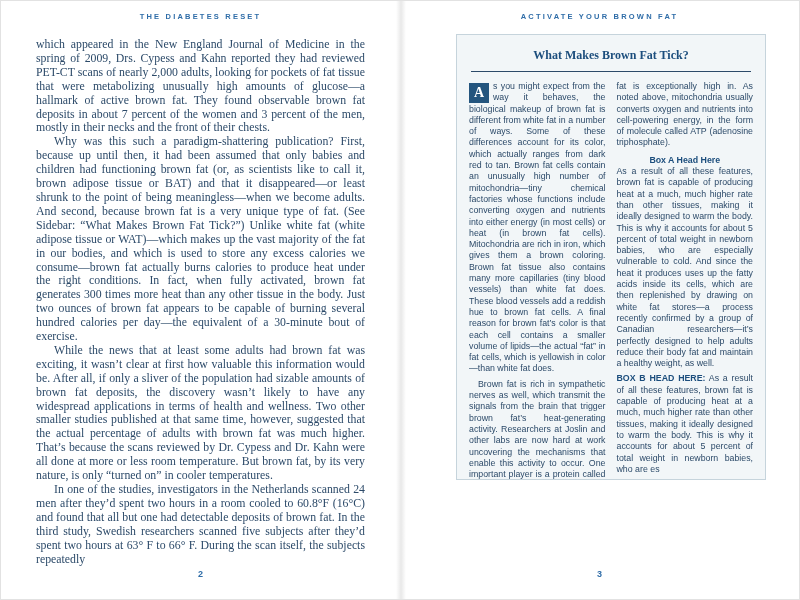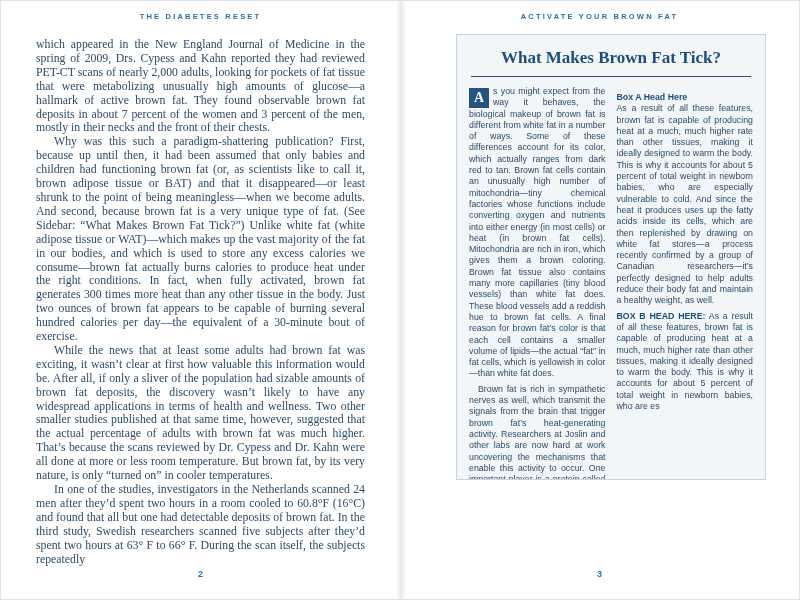--- a/index.html
+++ b/index.html
@@ -26,36 +26,36 @@
   .page.left .body-text { margin-top:37px; }
 
   .page-number { position:absolute; bottom:22px; left:0; right:0; text-align:center;
                  font-family:"Liberation Sans", sans-serif; font-size:9px; font-weight:bold;
                  color:#2f6da8; }
 
   
   .sidebar { margin-top:33px; margin-left:19px; width:310px; height:446px;
              background:#f2f6f8; border:1px solid #c6d4dc; padding:13px 12px 10px;
              overflow:hidden; }
-  .sidebar-title { text-align:center; font-size:17px; font-weight:bold; color:#1c4e7d;
+  .sidebar-title { text-align:center; font-size:12px; font-weight:bold; color:#1c4e7d;
                    margin-bottom:8px; }
   .sidebar-rule { border:none; border-top:1px solid #2c4a69; margin:0 2px 9px; }
 
   .sidebar-cols { display:flex; gap:11px; }
   .sidebar-col { flex:1; font-family:"Liberation Sans", sans-serif; font-size:8.8px;
                  line-height:11.3px; color:#2c4a69; text-align:justify; }
   .sidebar-col p { margin-bottom:0; }
   .sidebar-col p.sp { margin-top:4px; }
   .sidebar-col p.sindent { text-indent:9px; }
 
   .dropcap { float:left; width:20px; height:20px; margin:2px 4px 0 0;
              background:#24557e; color:#ffffff; font-family:"Liberation Serif", serif;
              font-weight:bold; font-size:14px; line-height:20px; text-align:center; }
 
-  .boxhead { font-weight:bold; color:#1c4e7d; margin:6px 0 2px; text-align:left; }
+  .boxhead { font-weight:bold; color:#1c4e7d; margin:6px 0 2px; text-align:center; }
   .boxhead-run { font-weight:bold; color:#1c4e7d;margin-top:40px; }
 
   .page.right .body-text { margin-top:9px; }
 </style>
 </head>
 <body>
 
 <div class="spread">
 
   <div class="page left">
@@ -80,20 +80,21 @@
 
       <div class="sidebar-cols">
         <div class="sidebar-col">
           <p>
             <span class="dropcap">A</span><span>s you might expect from the way it behaves, the biological makeup of brown fat is different from white fat in a number of ways. Some of these differences account for its color, which actually ranges from dark red to tan. Brown fat cells contain an unusually high number of mitochondria—tiny chemical factories whose functions include converting oxygen and nutrients into either energy (in most cells) or heat (in brown fat cells). Mitochondria are rich in iron, which gives them a brown coloring. Brown fat tissue also contains many more capillaries (tiny blood vessels) than white fat does. These blood vessels add a reddish hue to brown fat cells. A final reason for brown fat’s color is that each cell contains a smaller volume of lipids—the actual “fat” in fat cells, which is yellowish in color—than white fat does.</span>
           </p>
           <p class="sindent sp">Brown fat is rich in sympathetic nerves as well, which transmit the signals from the brain that trigger brown fat’s heat-generating activity. Researchers at Joslin and other labs are now hard at work uncovering the mechanisms that enable this activity to occur. One important player is a protein called UCP-1, which is brown</p>
         </div>
 
         <div class="sidebar-col">
+          <p>fat is exceptionally high in. As noted above, mitochondria usually converts oxygen and nutrients into cell-powering energy, in the form of molecule called ATP (adenosine triphosphate).</p>
           <p class="boxhead">Box A Head Here</p>
           <p>As a result of all these features, brown fat is capable of producing heat at a much, much higher rate than other tissues, making it ideally designed to warm the body. This is why it accounts for about 5 percent of total weight in newborn babies, who are especially vulnerable to cold. And since the heat it produces uses up the fatty acids inside its cells, which are then replenished by drawing on white fat stores—a process recently confirmed by a group of Canadian researchers—it’s perfectly designed to help adults reduce their body fat and maintain a healthy weight, as well.</p>
           <p class="sp">
             <span class="boxhead-run">BOX B HEAD HERE:</span>
             <span>As a result of all these features, brown fat is capable of producing heat at a much, much higher rate than other tissues, making it ideally designed to warm the body. This is why it accounts for about 5 percent of total weight in newborn babies, who are es</span>
           </p>
         </div>
       </div>
     </div>
 

